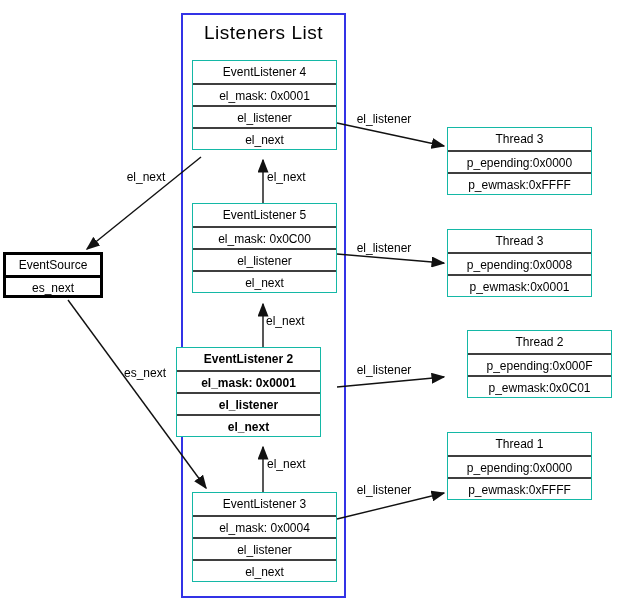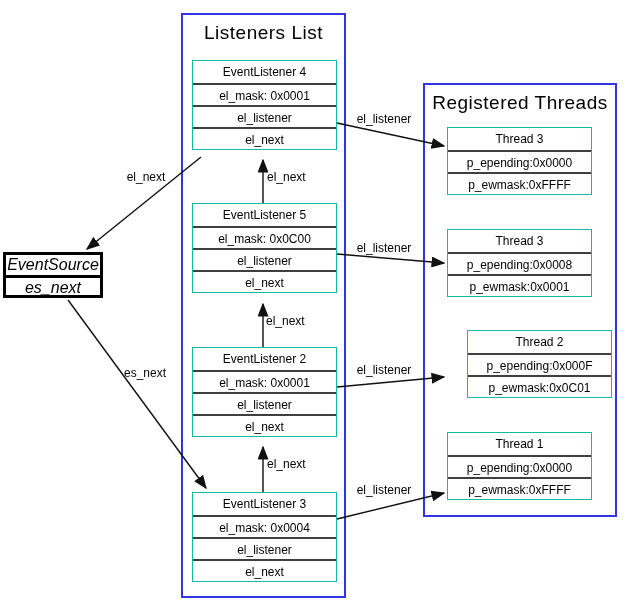--- a/index.html
+++ b/index.html
@@ -20,21 +20,21 @@
   }
   .struct-box .row{
     height:22px;line-height:22px;text-align:center;font-size:12px;
     white-space:nowrap;overflow:hidden;
   }
   .struct-box .row + .row{border-top:2px solid #3f3f3f;}
   .source-box{
     position:absolute;width:100px;border:3px solid #000;background:#fff;
   }
   .source-box .row{
-    height:20px;line-height:20px;text-align:center;font-size:16px;font-style:italic;
+    height:20px;line-height:20px;text-align:center;font-size:12px;
   }
   .source-box .row + .row{border-top:3px solid #000;}
   .edge-label{
     position:absolute;font-size:12px;line-height:13px;white-space:nowrap;
     background:transparent;
   }
   .edge-label.centered{text-align:center;}
   #arrow-layer{
     position:absolute;left:0;top:0;width:631px;height:615px;
     pointer-events:none;
@@ -42,44 +42,41 @@
 </style>
 </head>
 <body>
 
 <div id="canvas">
 
   <div class="container" style="left:181px;top:13px;width:165px;height:585px;">
     <div class="container-title">Listeners List</div>
   </div>
 
-  <div class="container" style="left:423px;top:83px;width:194px;height:434px;">
-    <div class="container-title">Registered Threads</div>
-  </div>
 
   <div class="source-box" style="left:3px;top:252px;">
     <div class="row">EventSource</div>
     <div class="row">es_next</div>
   </div>
 
   <div class="struct-box" style="left:192px;top:60px;">
     <div class="row">EventListener 4</div>
     <div class="row">el_mask: 0x0001</div>
     <div class="row">el_listener</div>
     <div class="row">el_next</div>
   </div>
 
   <div class="struct-box" style="left:192px;top:203px;">
     <div class="row">EventListener 5</div>
     <div class="row">el_mask: 0x0C00</div>
     <div class="row">el_listener</div>
     <div class="row">el_next</div>
   </div>
 
-  <div class="struct-box" style="left:192px;top:347px;">
+  <div class="struct-box" style="left:176px;top:347px;font-weight:bold;">
     <div class="row">EventListener 2</div>
     <div class="row">el_mask: 0x0001</div>
     <div class="row">el_listener</div>
     <div class="row">el_next</div>
   </div>
 
   <div class="struct-box" style="left:192px;top:492px;">
     <div class="row">EventListener 3</div>
     <div class="row">el_mask: 0x0004</div>
     <div class="row">el_listener</div>

